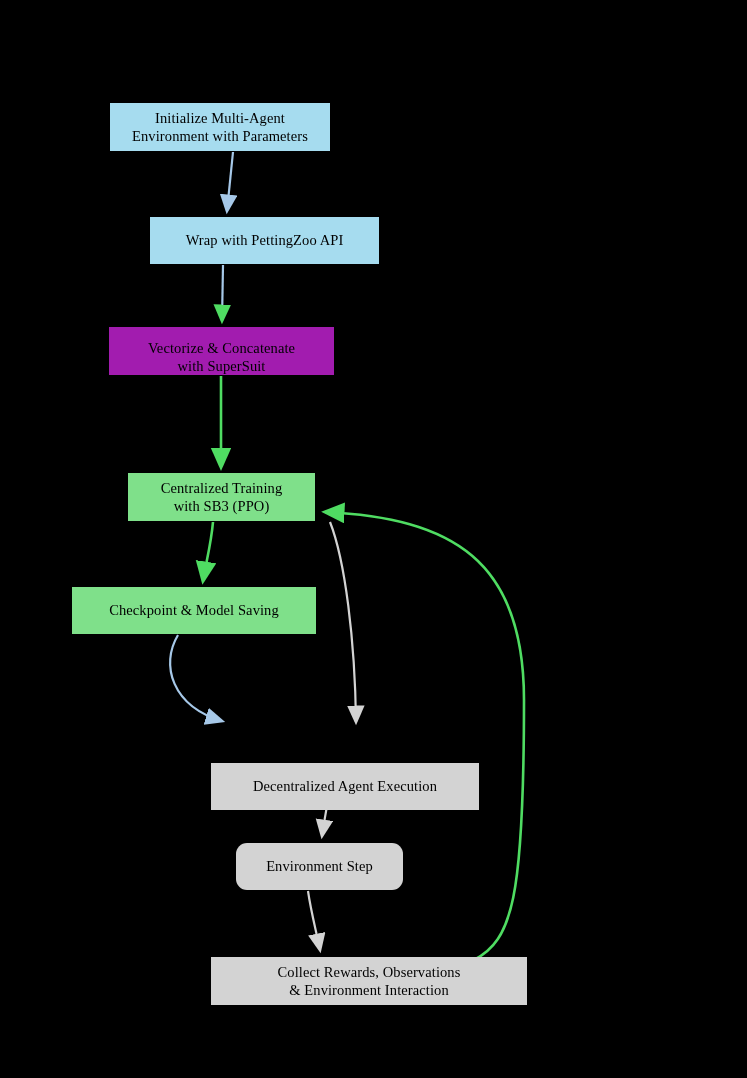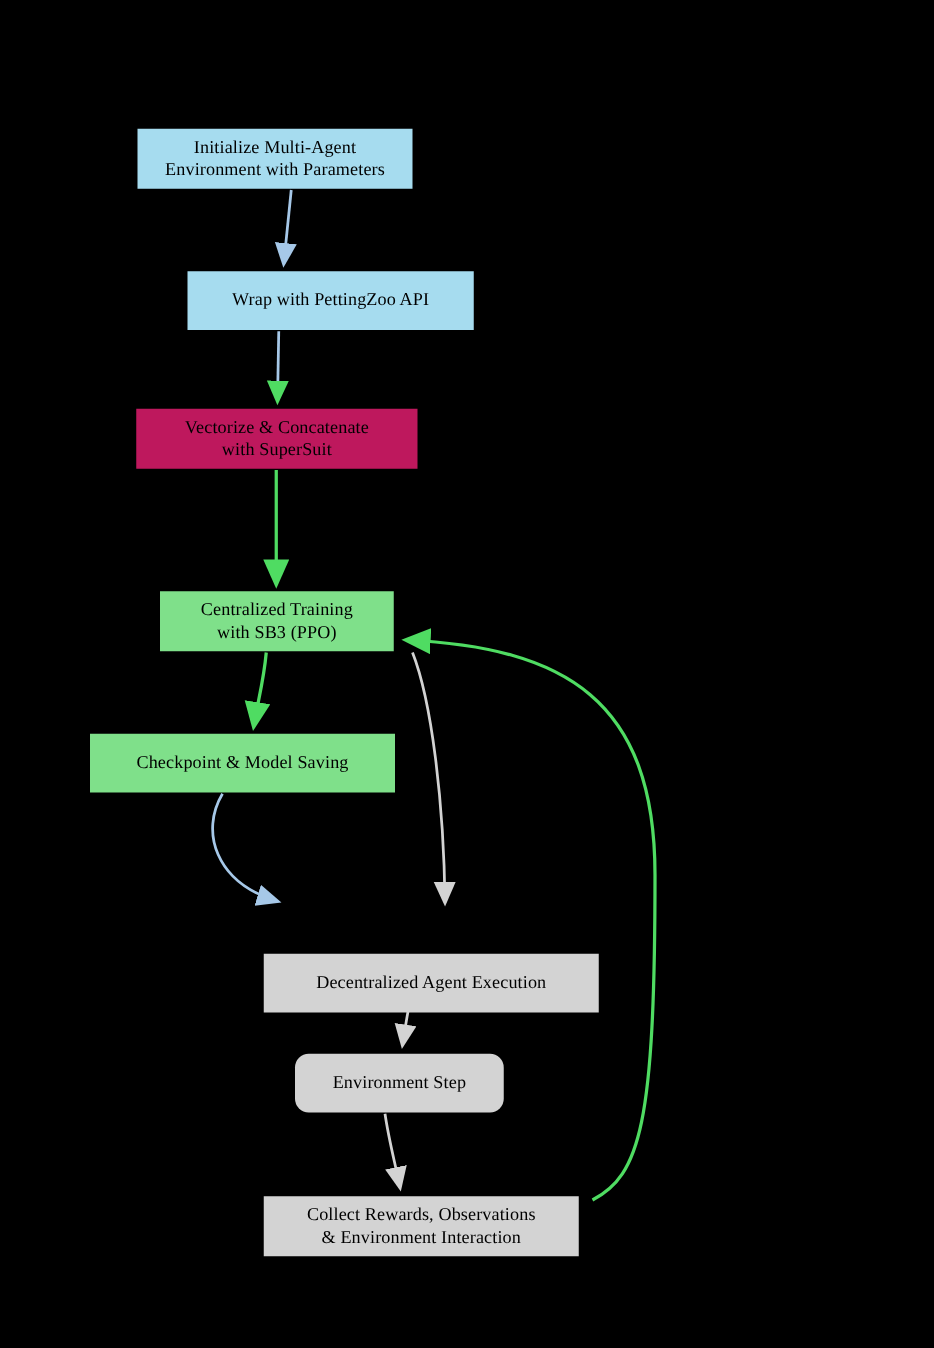--- a/index.html
+++ b/index.html
@@ -84,21 +84,21 @@
 
   <div class="node" style="left:110px; top:103px; width:220px; height:48px; background:#a6dcef;">
     <span>Initialize Multi-Agent
 Environment with Parameters</span>
   </div>
 
   <div class="node" style="left:110px; top:217px; width:229px; height:47px; background:#a6dcef;margin-left:40px;">
     <span>Wrap with PettingZoo API</span>
   </div>
 
-  <div class="node" style="left:109px; top:327px; width:225px; height:48px; background:#be185d;">
+  <div class="node" style="left:109px; top:327px; width:225px; height:48px; background:#a21caf;align-items:flex-end;">
     <span>Vectorize &amp; Concatenate
 with SuperSuit</span>
   </div>
 
   <div class="node" style="left:128px; top:473px; width:187px; height:48px; background:#7fe08a;">
     <span>Centralized Training
 with SB3 (PPO)</span>
   </div>
 
   <div class="node" style="left:72px; top:587px; width:244px; height:47px; background:#7fe08a;align-items:center;">
@@ -106,18 +106,18 @@
   </div>
 
   <div class="node" style="left:211px; top:763px; width:268px; height:47px; background:#d3d3d3;">
     <span>Decentralized Agent Execution</span>
   </div>
 
   <div class="node" style="left:236px; top:843px; width:167px; height:47px; background:#d3d3d3;border-radius:11px;">
     <span>Environment Step</span>
   </div>
 
-  <div class="node" style="left:211px; top:957px; width:252px; height:48px; background:#d3d3d3;">
+  <div class="node" style="left:211px; top:957px; width:316px; height:48px; background:#d3d3d3;">
     <span>Collect Rewards, Observations
 &amp; Environment Interaction</span>
   </div>
 
 </div>
 
 </body></html>

